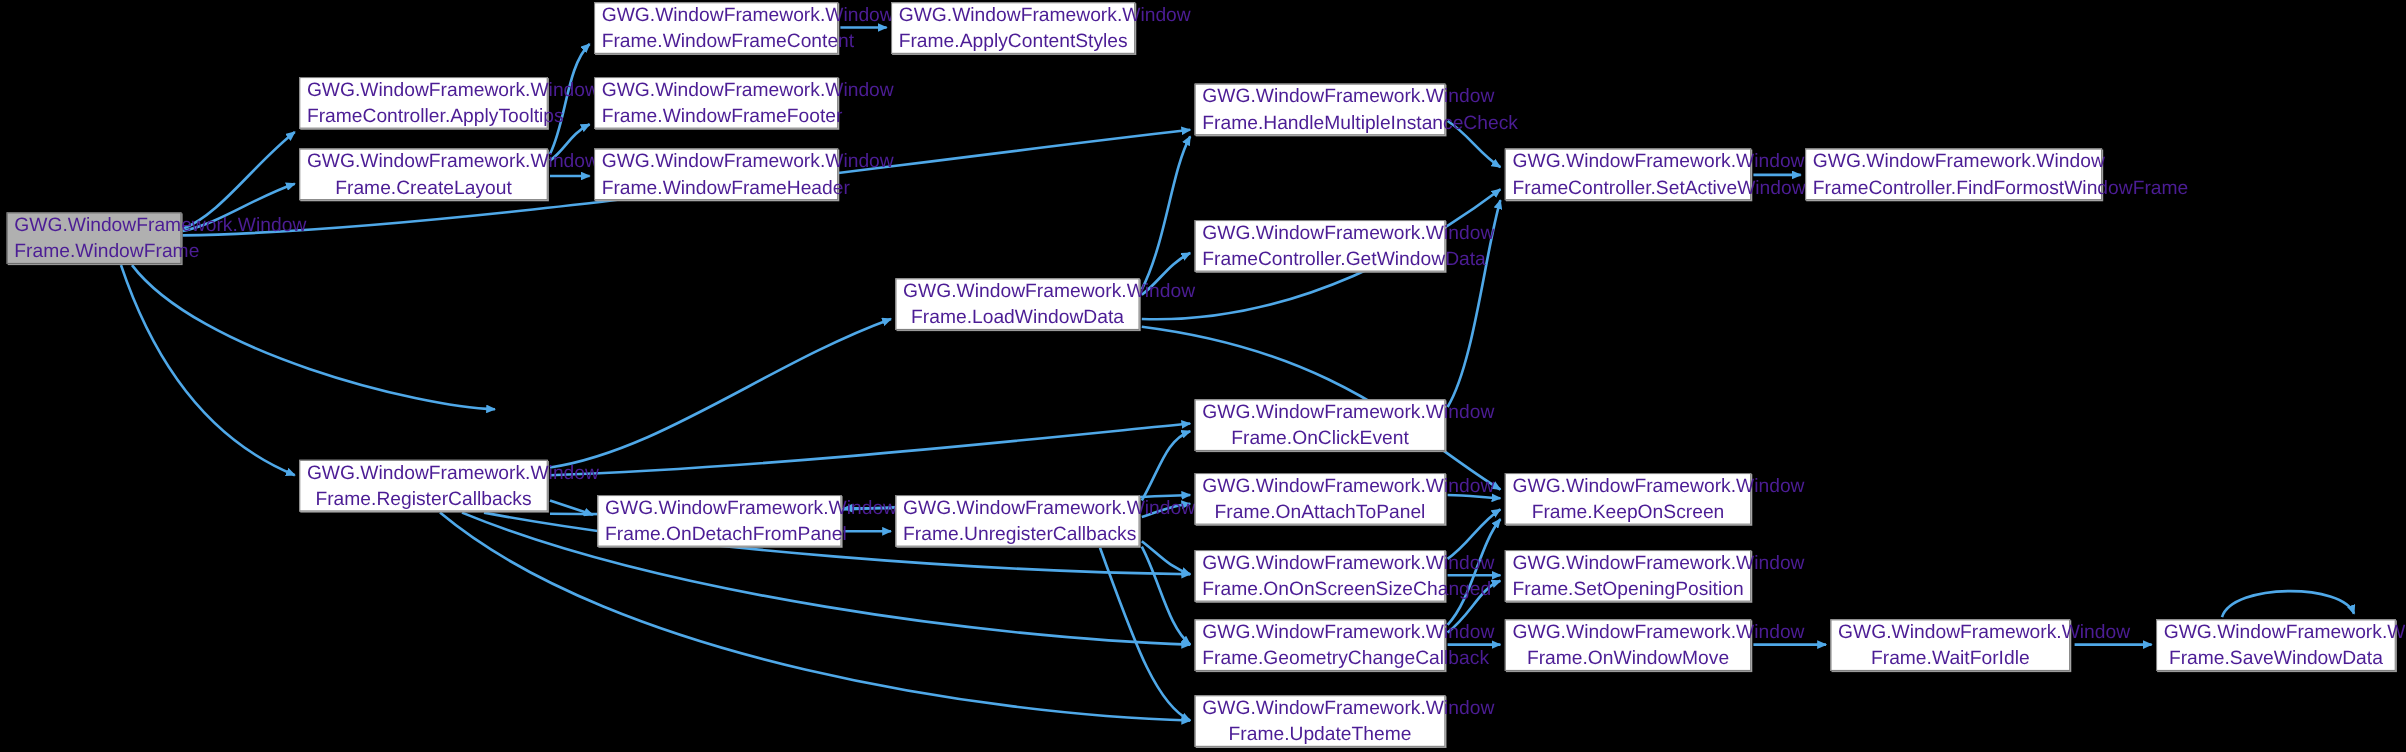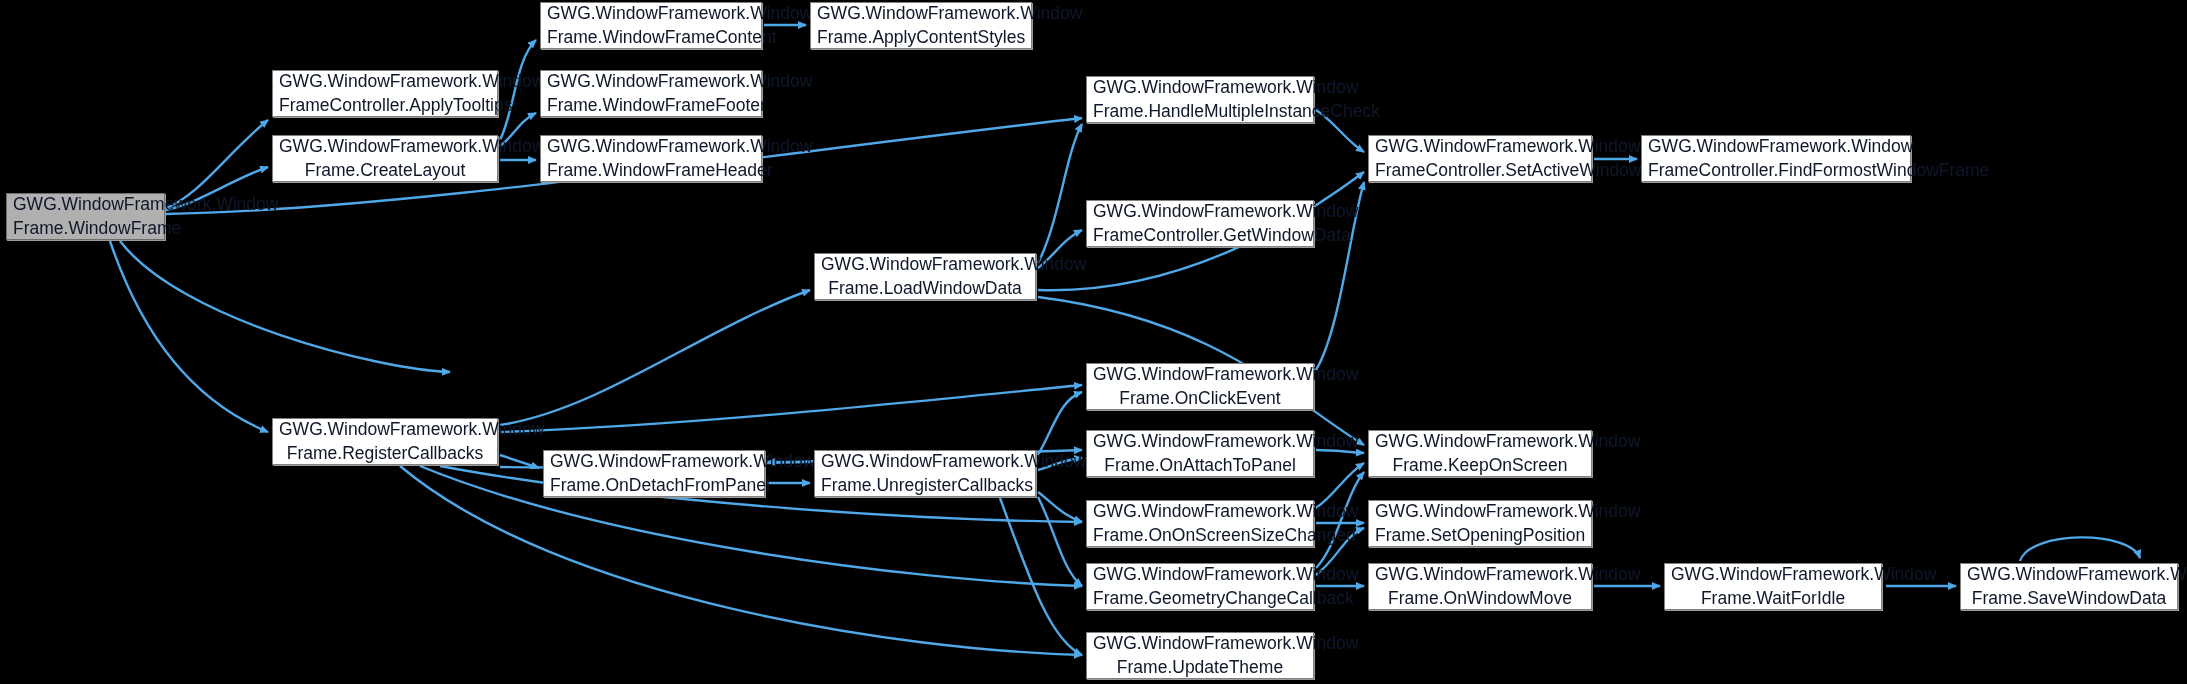--- a/index.html
+++ b/index.html
@@ -22,21 +22,21 @@
     width: 2187px;
     height: 684px;
     pointer-events: none;
   }
   .node {
     position: absolute;
     box-sizing: border-box;
     background: #ffffff;
     border: 1px solid #808080;
     box-shadow: 1px 1px 0 0 #9a9a9a;
-    color: #0f172a;
+    color: #4c1d95;
     font-size: 17.5px;
     line-height: 1.32;
     text-align: center;
     display: flex;
     align-items: center;
     justify-content: center;
     white-space: pre-line;
     letter-spacing: 0px;
   }
   .node.root {

